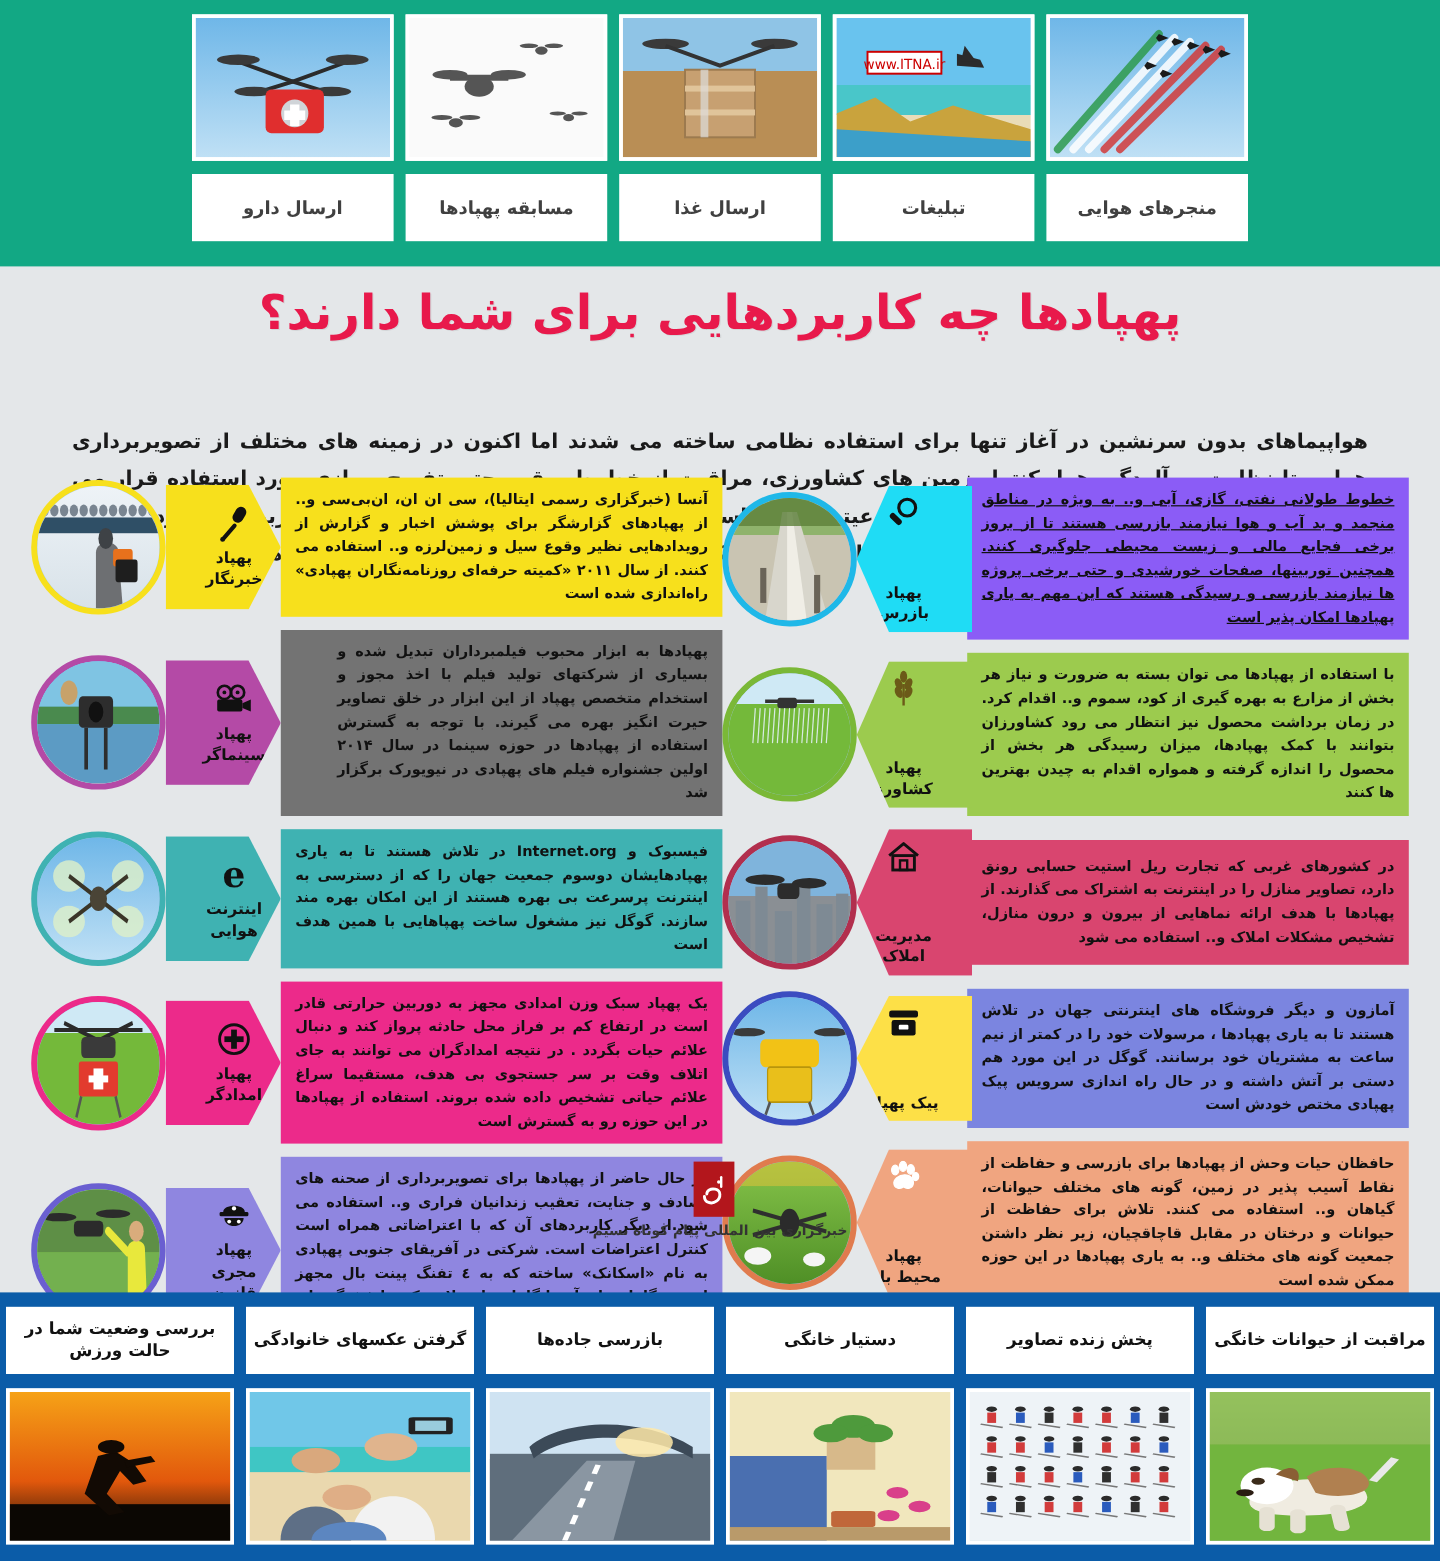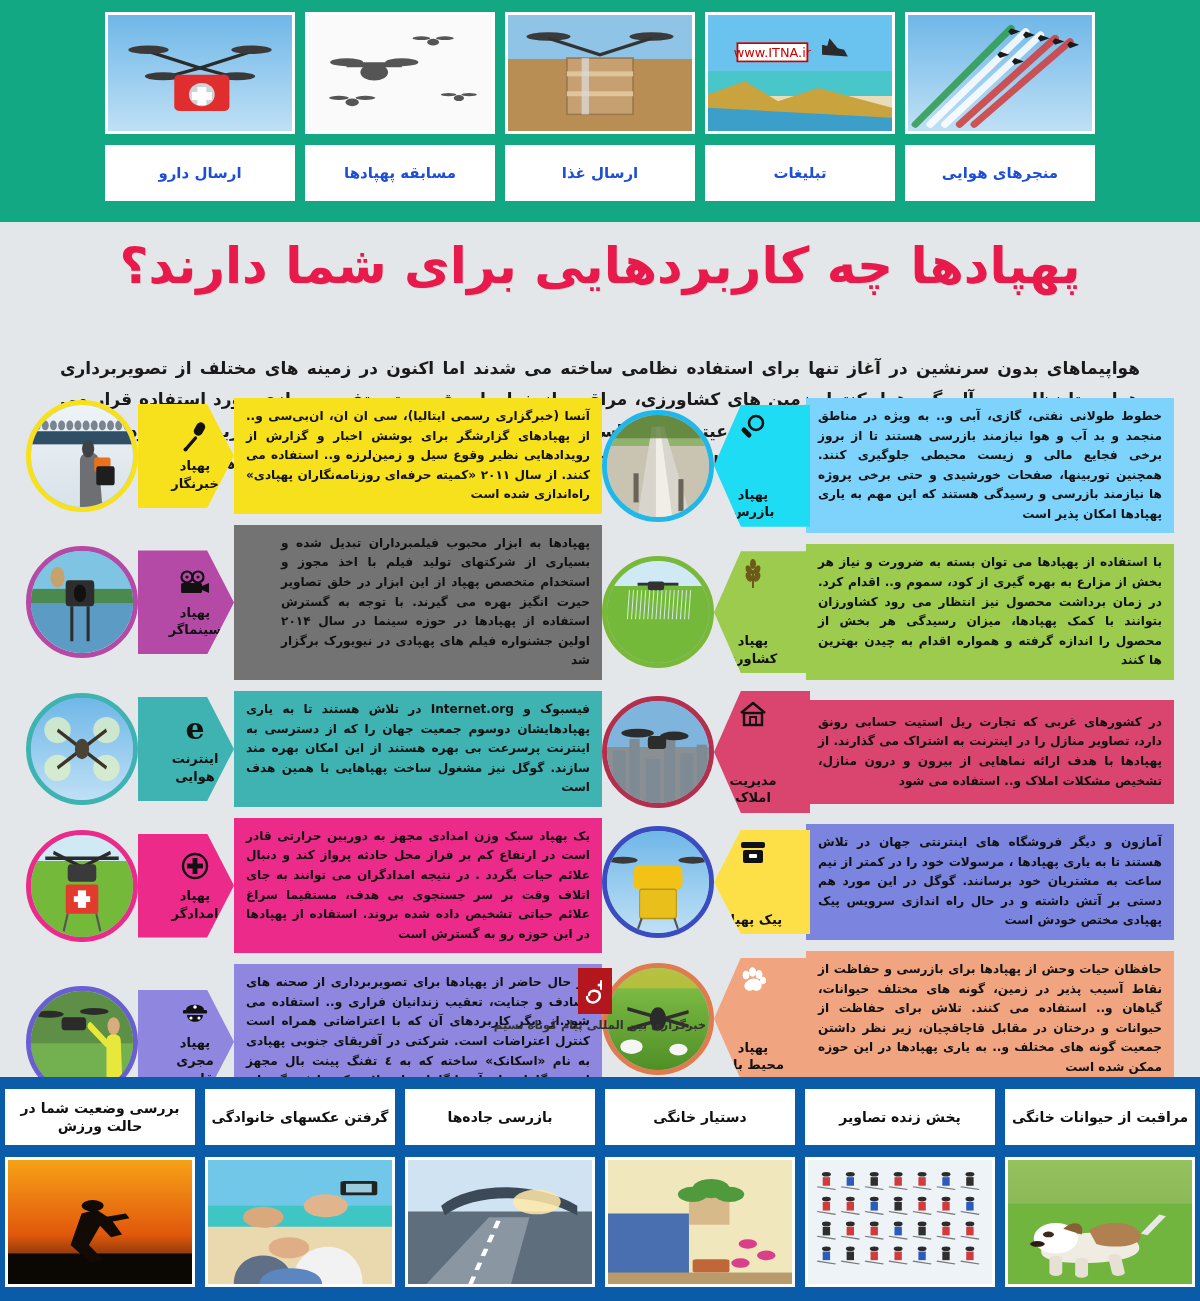--- a/index.html
+++ b/index.html
@@ -14,36 +14,36 @@
 
   
   .top-band {
     position: absolute; left: 0; top: 0; width: 1200px; height: 222px;
     background: #12a884;
     display: flex; flex-direction: row-reverse;
     justify-content: center; align-items: flex-start;
     gap: 0;
     padding: 12px 0 0 0;
   }
-  .top-card { width: 190px; margin: 0 5px; display: flex; flex-direction: column; }
+  .top-card { width: 168px; margin: 0 5px; display: flex; flex-direction: column; }
   .top-card .thumb {
     height: 122px; background: #ffffff; border: 3px solid #ffffff;
     overflow: hidden; position: relative;
   }
   .top-card .cap {
     margin-top: 11px; height: 56px; background: #ffffff;
     display: flex; align-items: center; justify-content: center;
-    font-size: 15px; font-weight: bold; color: #1d4ed8; text-align: center;
+    font-size: 15px; font-weight: bold; color: #404040; text-align: center;
     line-height: 1.25; padding: 0 6px;
   }
 
   
   .title-wrap { position: absolute; top: 238px; left: 0; width: 1200px; text-align: center; }
   .main-title {
-    font-size: 50px; font-weight: bold; color: #e8194b;
+    font-size: 40px; font-weight: bold; color: #e8194b;
     letter-spacing: -0.5px; line-height: 1.15;
     text-shadow: 1px 1px 0 rgba(0,0,0,0.07);
   }
   .intro {
     position: absolute; top: 306px; left: 60px; width: 1080px;
     font-size: 17px; line-height: 1.85; color: #1a1a1a;
     text-align: justify; text-align-last: right; font-weight: bold; margin-top: 47px;
   }
 
   
@@ -426,21 +426,21 @@
           </div>
           <div class="arrow" style="background: rgb(31, 220, 245);">
             <span class="ico">
               <svg width="30" height="30" viewBox="0 0 30 30">
                 <circle cx="18" cy="10" r="7" fill="none" stroke="#111" stroke-width="2.6"></circle>
                 <rect x="2.5" y="17" width="12" height="5" rx="2.5" transform="rotate(45 8.5 19.5)" fill="#111"></rect>
               </svg>
             </span>
             <span class="alabel">پهپاد بازرس</span>
           </div>
-          <div class="body" style="background: #7dd3fc;">خطوط طولانی نفتی، گازی، آبی و.. به ویژه در مناطق منجمد و بد آب و هوا نیازمند بازرسی هستند تا از بروز برخی فجایع مالی و زیست محیطی جلوگیری کنند. همچنین توربینها، صفحات خورشیدی و حتی برخی پروژه ها نیازمند بازرسی و رسیدگی هستند که این مهم به یاری پهپادها امکان پذیر است</div>
+          <div class="body" style="background: #8b5cf6; text-decoration: underline;">خطوط طولانی نفتی، گازی، آبی و.. به ویژه در مناطق منجمد و بد آب و هوا نیازمند بازرسی هستند تا از بروز برخی فجایع مالی و زیست محیطی جلوگیری کنند. همچنین توربینها، صفحات خورشیدی و حتی برخی پروژه ها نیازمند بازرسی و رسیدگی هستند که این مهم به یاری پهپادها امکان پذیر است</div>
         </div>
         <div class="row">
           <div class="circ" style="border-color: rgb(122, 184, 55);">
             <div class="field-bg"></div>
             <svg viewBox="0 0 100 70" preserveAspectRatio="none" style="position:absolute;inset:0;width:100%;height:100%">
               <g fill="#333">
                 <rect x="40" y="14" width="16" height="6" rx="2"></rect>
                 <path d="M30 16 L70 16" stroke="#333" stroke-width="2"></path>
               </g>
               <g stroke="#e9f4ff" stroke-width="1" opacity=".85">

